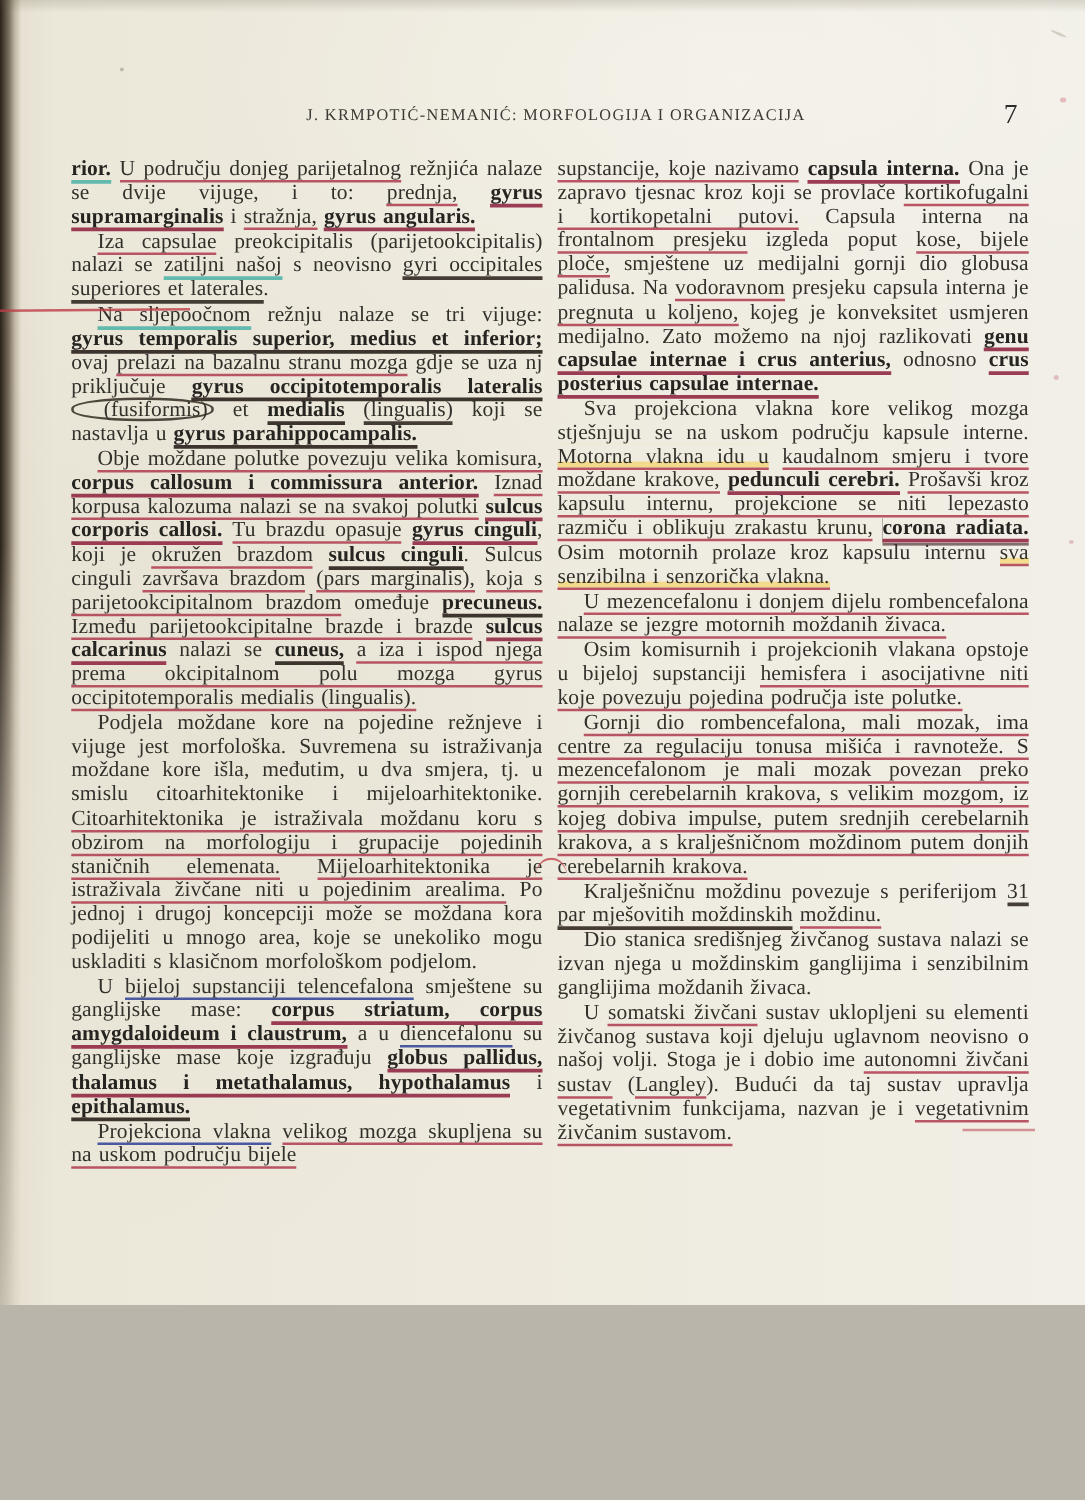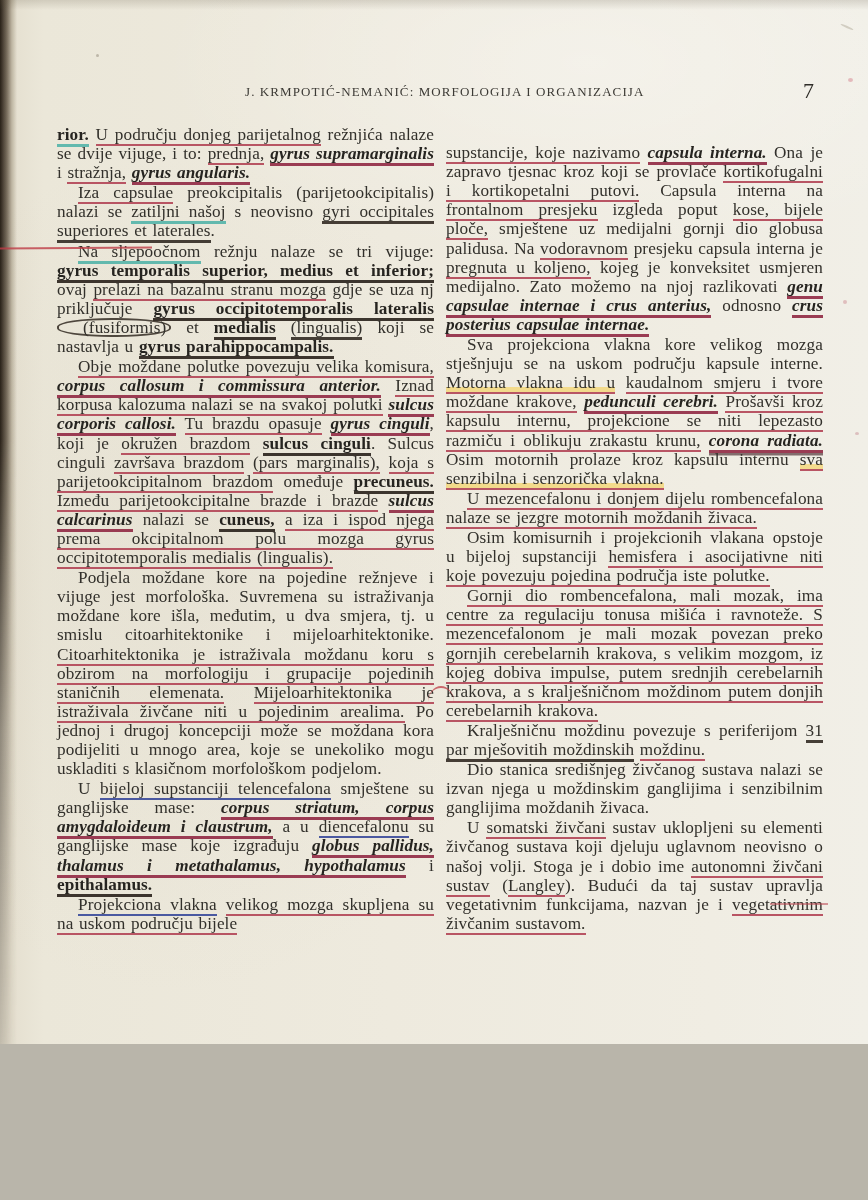--- a/index.html
+++ b/index.html
@@ -30,33 +30,33 @@
   }
   .header .title{
     position:absolute;left:185px;right:230px;text-align:center;
     font-size:13px;letter-spacing:1.1px;color:#3c3a35;white-space:nowrap;
   }
   .header .pagenum{
     position:absolute;right:10px;top:-6px;font-size:22px;color:#2f2d28;
   }
   .columns{
     position:absolute;top:125px;left:57px;width:766px;
-    display:flex;gap:12px;align-items:flex-end;
+    display:flex;gap:12px;
   }
   .column{width:377px;text-align:justify;}
   .para{
     margin:0 0 1px 0;
     font-size:17.2px;line-height:19.1px;
     word-spacing:1.2px;letter-spacing:.1px;
   }
   .para.indent{text-indent:21px;}
   .seg{border-bottom:0 solid transparent;}
   .b{font-weight:700;color:#262420;}
   .u-red{border-bottom:2px solid rgba(176,64,82,.88);}
-  .b.u-red{border-bottom:3px solid rgba(146,45,70,.92);font-style:italic;}
+  .b.u-red{border-bottom:3px solid rgba(146,45,70,.92);}
   .u-dark{border-bottom:3px solid rgba(50,42,34,.90);}
   .b.u-dark{border-bottom:3.5px solid rgba(44,37,30,.92);}
   .u-teal{border-bottom:3px solid rgba(74,176,166,.85);}
   .u-blue{border-bottom:2.5px solid rgba(46,63,150,.85);}
   .u-double{box-shadow:0 2.5px 0 rgba(70,40,45,.65);}
   .hl{background-image:linear-gradient(to top, rgba(246,205,70,.55) 0%, rgba(246,205,70,.55) 26%, rgba(246,205,70,0) 27%);}
   .circle{
     display:inline-block;
     border:2px solid rgba(50,42,34,.85);
     border-radius:48%/46%;

